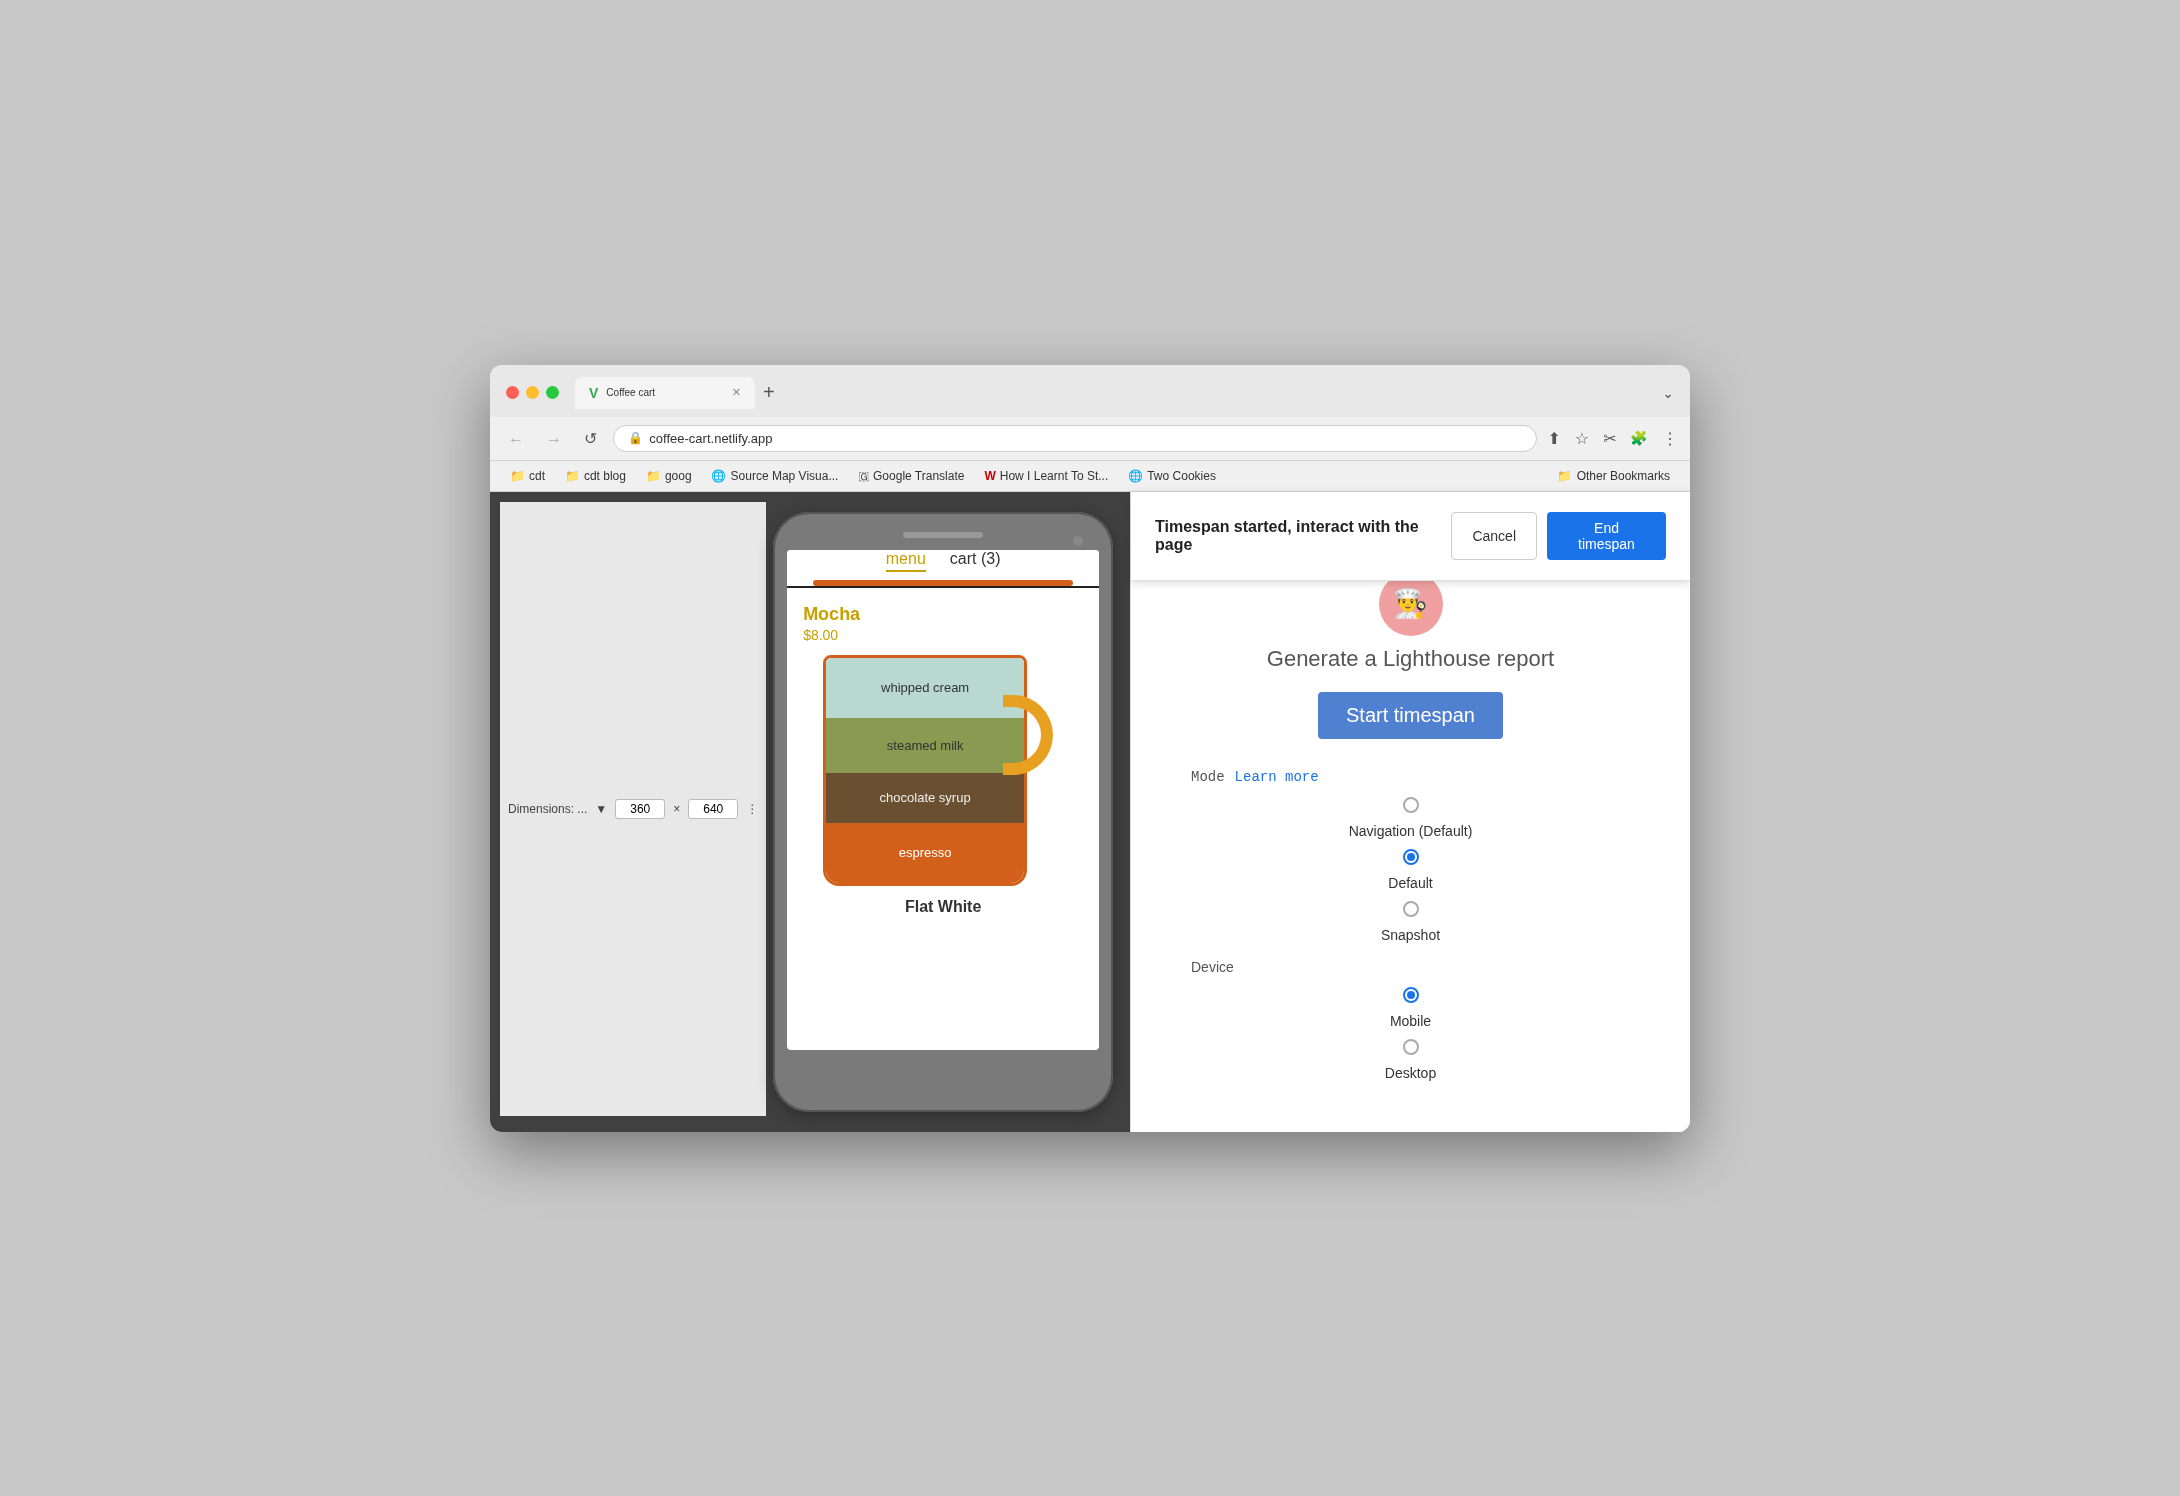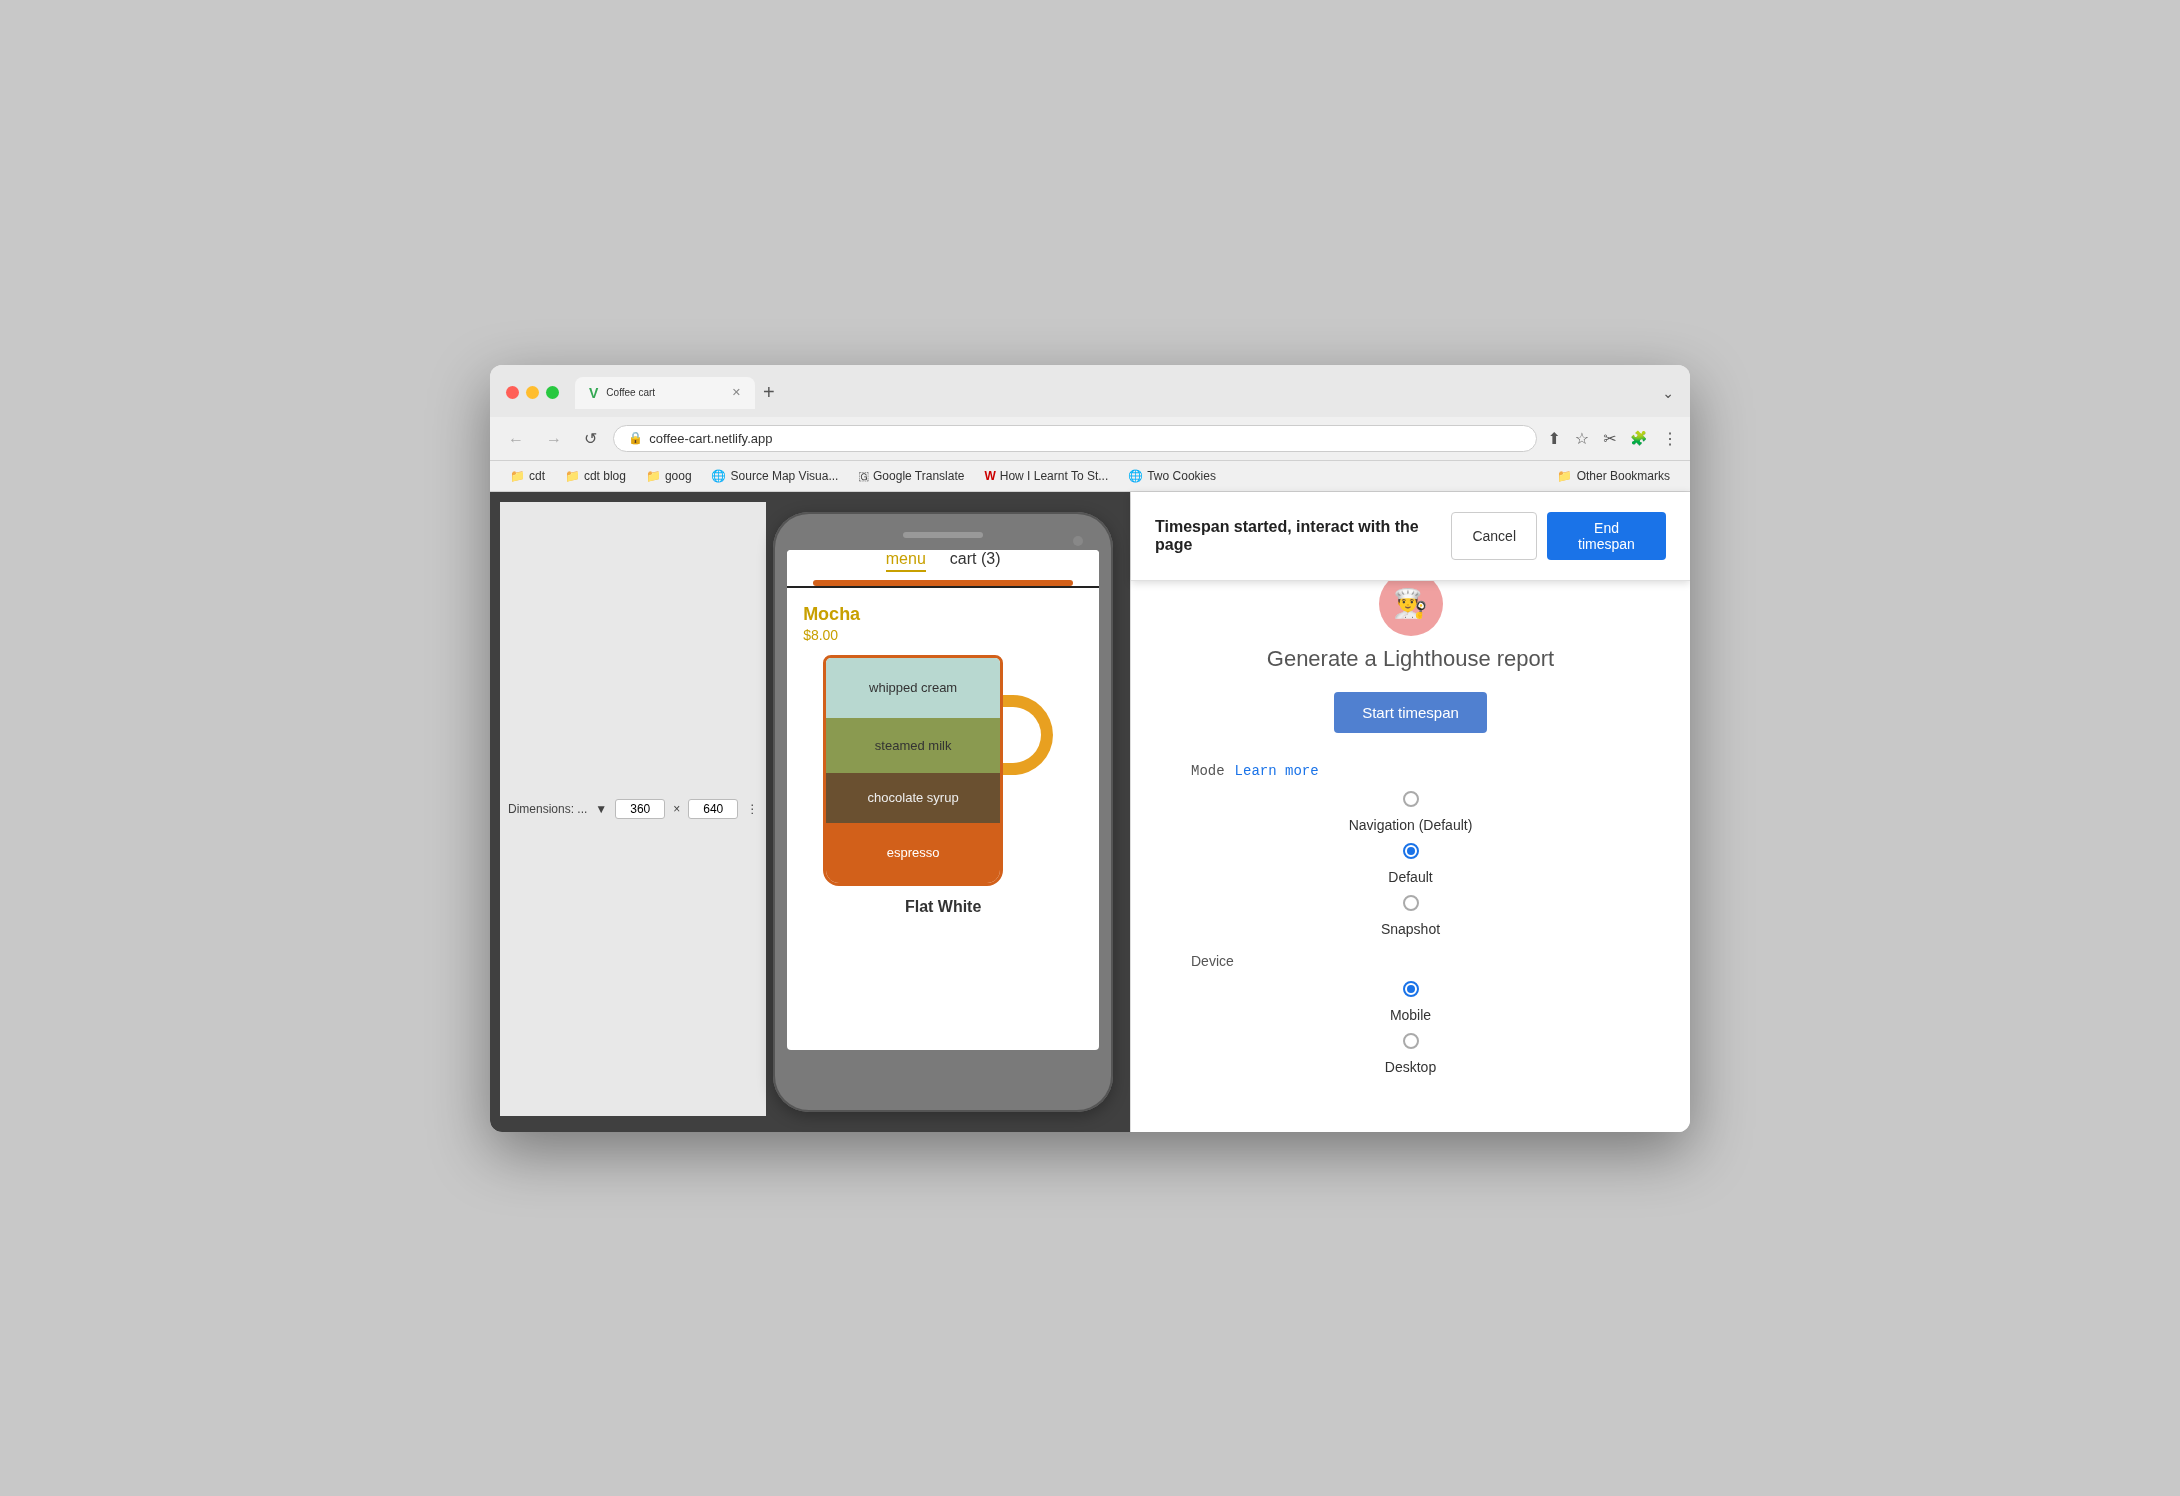--- a/index.html
+++ b/index.html
@@ -286,21 +286,21 @@
     }
 
     
     .coffee-mug {
       position: relative;
       width: 240px;
       margin: 0 auto;
     }
 
     .mug-body {
-      width: 180px;
+      width: 204px;
       border-radius: 8px 8px 16px 16px;
       overflow: hidden;
       border: 3px solid #d2601a;
     }
 
     .mug-layer {
       display: flex;
       align-items: center;
       justify-content: center;
       font-size: 13px;
@@ -415,21 +415,21 @@
       color: #555;
       margin-bottom: 20px;
     }
 
     .start-timespan-btn {
       background: #5080d0;
       color: white;
       border: none;
       padding: 12px 28px;
       border-radius: 4px;
-      font-size: 15px;
+      font-size: 20px;
       cursor: pointer;
       margin-bottom: 30px;
     }
 
     .mode-section {
       width: 100%;
       padding: 0 20px;
     }
 
     .mode-label {

